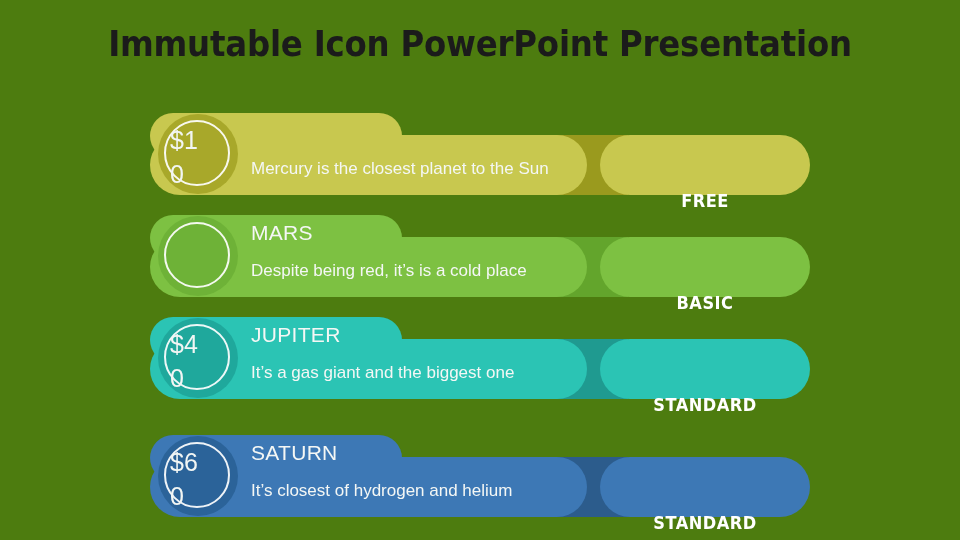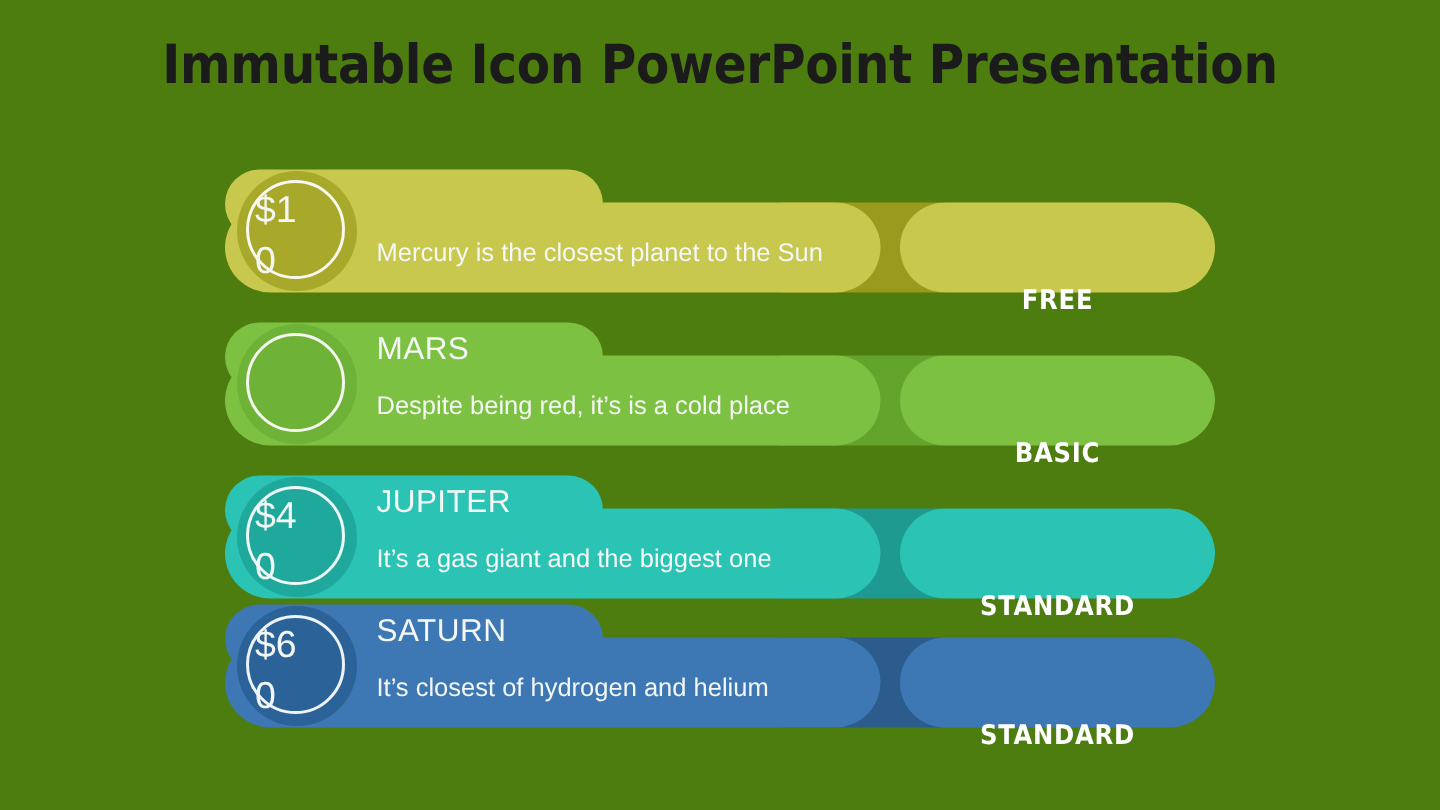--- a/index.html
+++ b/index.html
@@ -228,21 +228,21 @@
           <div class="row-badge-price">$40</div>
         </div>
         <div class="row-text">
           <div class="row-planet">JUPITER</div>
           <div class="row-desc">It’s a gas giant and the biggest one</div>
         </div>
         <div class="row-tier" style="background:#2bc4b4;">
           <div class="row-tier-label">STANDARD</div>
         </div>
       </div>
-      <div class="row" style="top: 403px; padding-left: 30px;">
+      <div class="row" style="top: 435px; padding-left: 30px;">
         <div class="row-connector" style="background:#2c5c8c;"></div>
         <div class="row-shoulder" style="background:#3d78b5;"></div>
         <div class="row-shoulder-fill" style="background:#3d78b5;"></div>
         <div class="row-main" style="background:#3d78b5;"></div>
         <div class="row-badge" style="background:#2b6399;">
           <div class="row-badge-ring"></div>
           <div class="row-badge-price">$60</div>
         </div>
         <div class="row-text">
           <div class="row-planet">SATURN</div>

